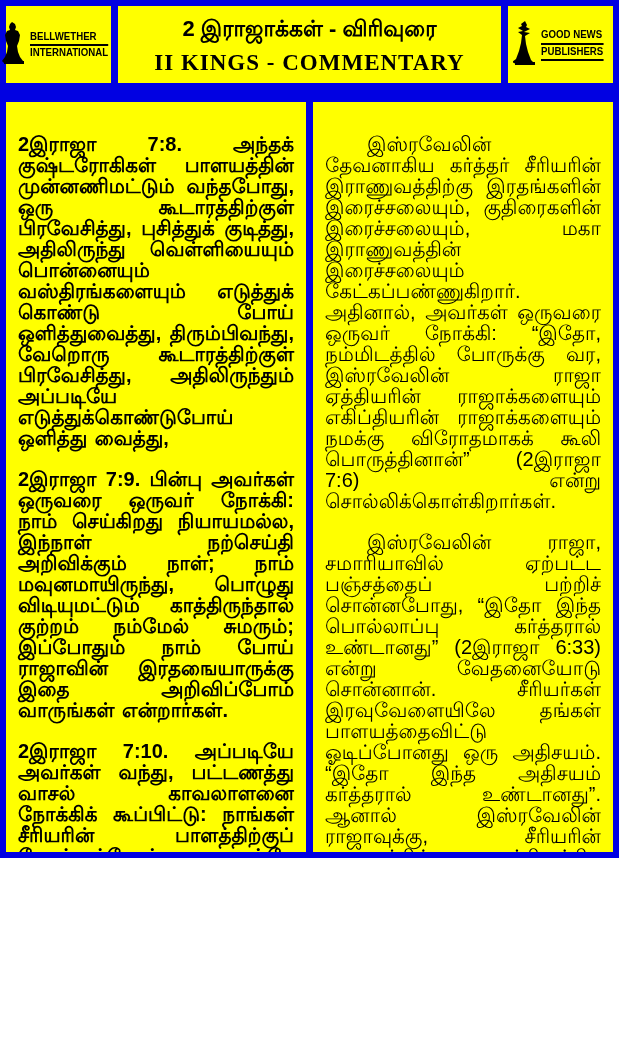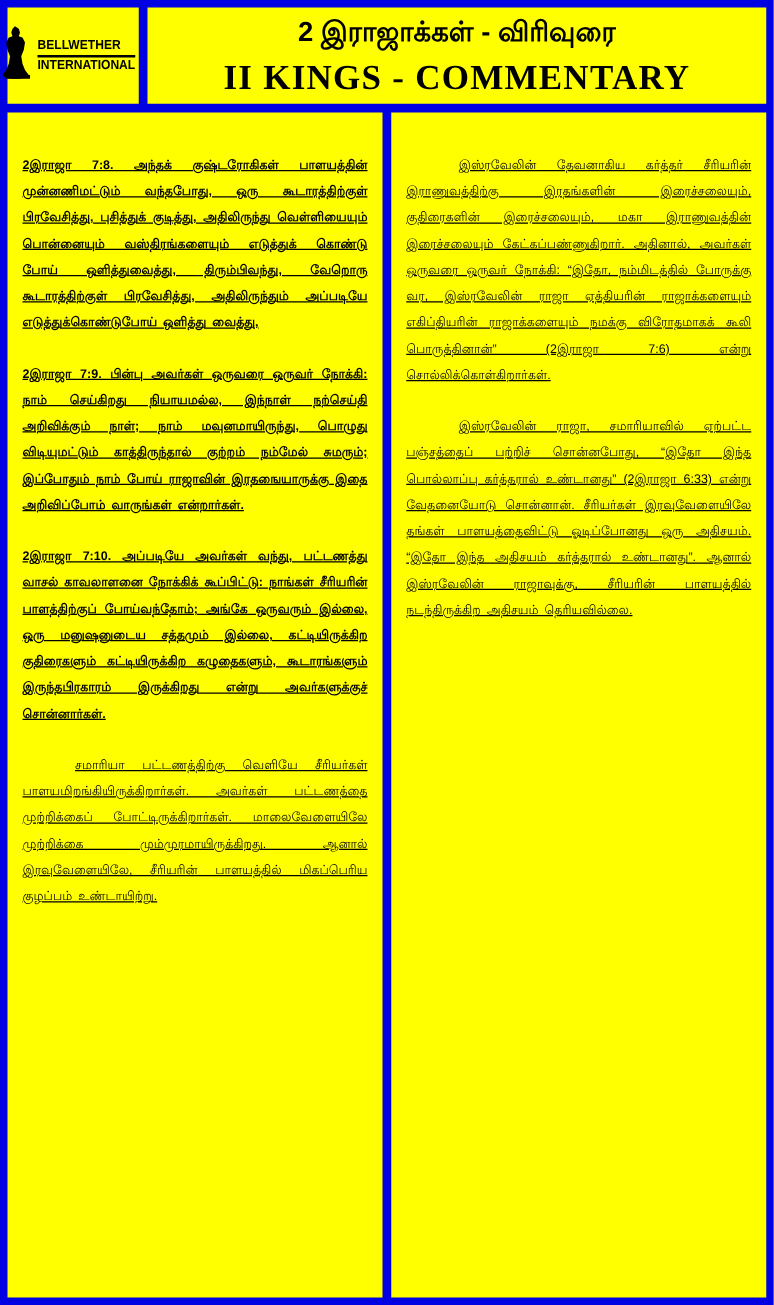--- a/index.html
+++ b/index.html
@@ -1,21 +1,21 @@
 <!DOCTYPE html>
 <html><head>
 <meta charset="utf-8">
 <style>
   * { margin:0; padding:0; box-sizing:border-box; }
   html,body { background:#ffffff; }
   .page {
-    width:619px; height:1044px;
+    width:619px; height:858px;
     background:#0101e2;
     padding:6px;
-    display:flex; flex-direction:column; gap:7px;
+    display:flex; flex-direction:column; gap:19px;
     font-family:"Liberation Sans", sans-serif;
     color:#000;
   }
   .header-row { display:flex; gap:7px; height:77px; flex:0 0 77px; }
   .box { background:#ffff00; }
   .logo-box {
     width:105px; flex:0 0 105px;
     display:flex; align-items:center; justify-content:center; gap:4px;
     padding:4px;
   }
@@ -26,29 +26,28 @@
     line-height:1.25; white-space:nowrap;
     transform:scaleX(.92); transform-origin:left;
   }
   .logo-line.underlined { border-bottom:2px solid #000; padding-bottom:1px; }
   .title-box {
     flex:1 1 auto;
     display:flex; flex-direction:column; align-items:center; justify-content:center;
     gap:6px; padding-top:2px;
   }
   .title-tamil { font-size:22px; font-weight:bold; }
-  .title-english { font-family:"Liberation Serif", serif; font-size:28px; font-weight:bold; letter-spacing:1px; }
+  .title-english { font-family:"Liberation Serif", serif; font-size:23px; font-weight:bold; letter-spacing:1px; }
   .body-row { flex:1 1 auto; display:flex; gap:7px; min-height:0; }
   .column {
     flex:1 1 0;
     padding:32px 12px 10px 12px;
     overflow:hidden;
-    font-size:10px; line-height:21px;
+    font-size:20px; line-height:21px;
     text-align:justify;
-    text-decoration:underline;
   }
   .column p { margin-bottom:20px; word-spacing:2px; }
   .column p.verse { font-weight:bold; }
   .column p.commentary { text-indent:42px; }
 </style>
 </head>
 <body>
 
 <div class="page">
 
@@ -65,20 +64,32 @@
         <span class="logo-line underlined">BELLWETHER</span>
         <span class="logo-line">INTERNATIONAL</span>
       </span>
     </div>
 
     <div class="box title-box">
       <div class="title-tamil">2 இராஜாக்கள்  - விரிவுரை</div>
       <div class="title-english">II KINGS - COMMENTARY</div>
     </div>
 
+    <div class="box logo-box">
+      <span class="logo-icon">
+        <svg width="24" height="44" viewBox="0 0 24 44">
+          <path fill="#000" d="M12 0 l2 4 -1 2 4 2 -6 3 6 1 -5 3 1 8 2 8 3 8 3 3 -9 2 -9 -1 -4 -2 4 -3 3 -8 2 -8 1 -8 -4 -3 5 -1 -5 -3 4 -2 -1 -2 z"></path>
+          <rect fill="#000" x="2" y="41" width="20" height="3"></rect>
+        </svg>
+      </span>
+      <span class="logo-text">
+        <span class="logo-line underlined">GOOD NEWS</span>
+        <span class="logo-line underlined">PUBLISHERS</span>
+      </span>
+    </div>
 
   </div>
 
   <div class="body-row">
 
     <div class="box column">
 
         <p class="verse">2இராஜா 7:8. அந்தக் குஷ்டரோகிகள் பாளயத்தின் முன்னணிமட்டும் வந்தபோது, ஒரு கூடாரத்திற்குள் பிரவேசித்து, புசித்துக் குடித்து, அதிலிருந்து வெள்ளியையும் பொன்னையும் வஸ்திரங்களையும் எடுத்துக் கொண்டு போய் ஒளித்துவைத்து, திரும்பிவந்து, வேறொரு கூடாரத்திற்குள் பிரவேசித்து, அதிலிருந்தும் அப்படியே எடுத்துக்கொண்டுபோய் ஒளித்து வைத்து,</p>
 
         <p class="verse">2இராஜா 7:9. பின்பு அவர்கள் ஒருவரை ஒருவர் நோக்கி: நாம் செய்கிறது நியாயமல்ல, இந்நாள் நற்செய்தி அறிவிக்கும் நாள்; நாம் மவுனமாயிருந்து, பொழுது விடியுமட்டும் காத்திருந்தால் குற்றம் நம்மேல் சுமரும்; இப்போதும் நாம் போய் ராஜாவின் இரதஙையாருக்கு இதை அறிவிப்போம் வாருங்கள் என்றார்கள்.</p>

